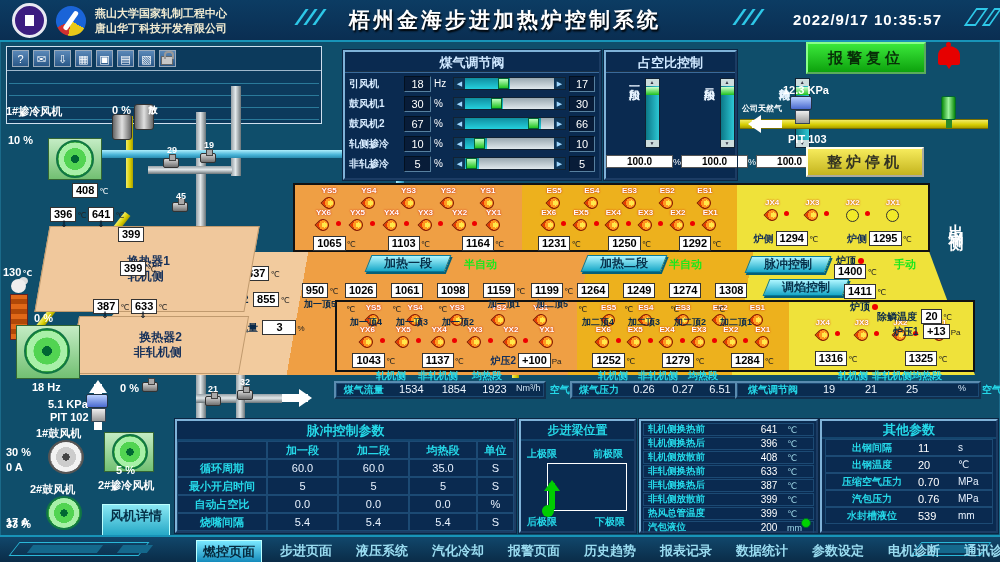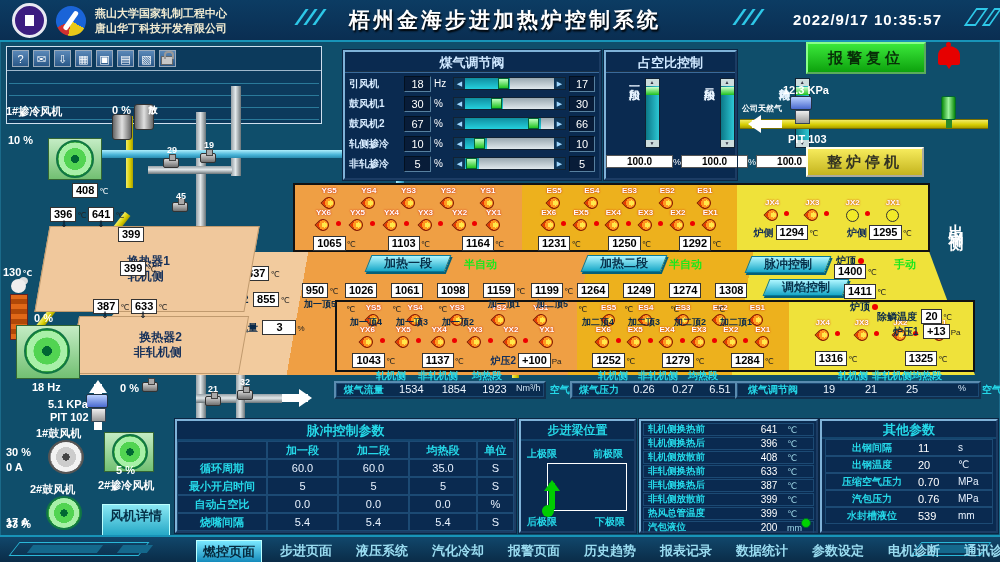--- a/index.html
+++ b/index.html
@@ -345,21 +345,21 @@
           </span>
         <span class="bcol">
             <i class="blbl">JX2</i>
             <i class="boff"></i>
           </span>
         <span class="bcol">
             <i class="blbl">JX1</i>
             <i class="boff"></i>
           </span>
       </div>
-      <div class="trow" style="margin-top:0">
+      <div class="trow" style="margin-top:6px">
         <span><i class="tl">炉侧</i><b class="tb">1294</b><i class="tu">℃</i></span>
         <span><i class="tl">炉侧</i><b class="tb">1295</b><i class="tu">℃</i></span>
       </div>
     </div>
   </div>
 
   <div id="stripbot" class="strip">
     <div class="sec or" style="width:240px">
       <div class="brow ysrow">
           <span class="bcol">

